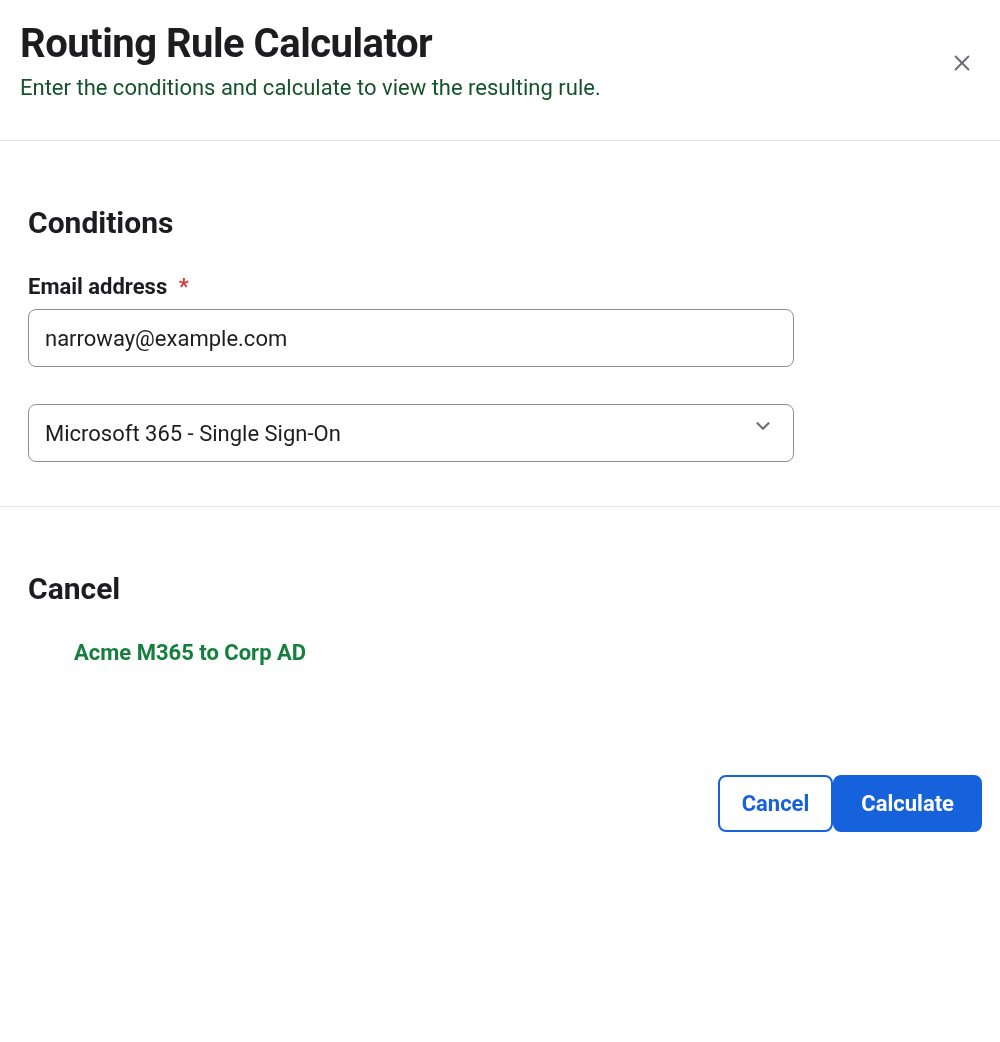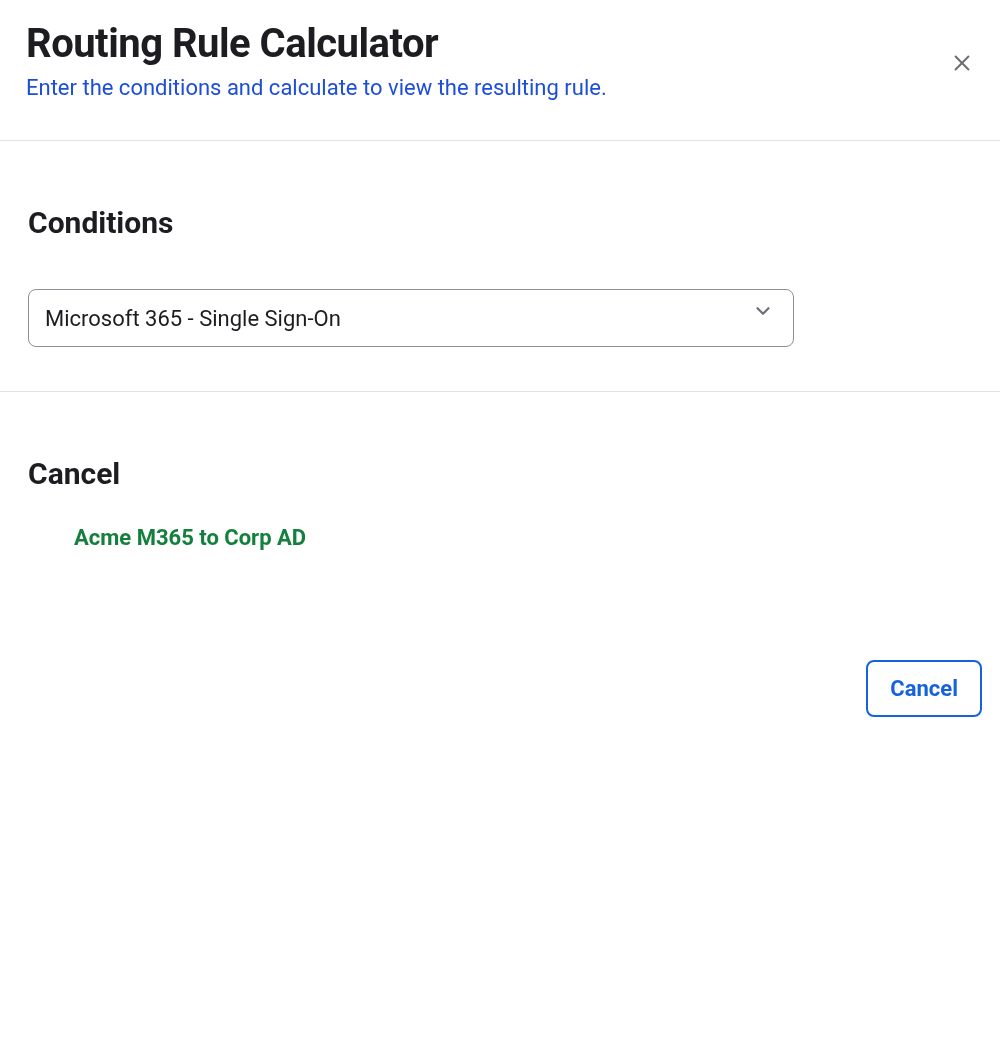--- a/index.html
+++ b/index.html
@@ -8,33 +8,33 @@
     font-family: -apple-system, BlinkMacSystemFont, "Segoe UI", Roboto, "Helvetica Neue", Arial, sans-serif;
     color: #1d1d21;
     background: #fff;
     width: 1000px;
   }
   .dialog {
     position: relative;
     width: 1000px;
   }
   .header {
-    padding: 20px 28px 40px 26px;
+    padding: 20px 28px 40px 20px;
   }
   .title {
     font-size: 40px;
     font-weight: 700;
     letter-spacing: -0.5px;
     margin: 0 0 8px 0;
     color: #1d1d21;
   }
   .subtitle {
     font-size: 22px;
     font-weight: 400;
-    color: #1d4ed8;
+    color: #14532d;
     margin: 0;
   }
   .close-btn {
     position: absolute;
     top: 46px;
     right: 20px;
     width: 36px; height: 36px;
     display: flex; align-items: center; justify-content: center;
     background: none; border: none;
     cursor: pointer;
@@ -151,20 +151,27 @@
   <div class="header">
     <h1 class="title">Routing Rule Calculator</h1>
     <p class="subtitle">Enter the conditions and calculate to view the resulting rule.</p>
   </div>
 
   <hr class="divider">
 
   <div class="section">
     <h2 class="section-title">Conditions</h2>
 
+    <div class="field">
+      <label class="label">
+        <span>Email address</span>
+        <span class="req">*</span>
+      </label>
+      <input type="text" class="text-input" value="narroway@example.com" style="">
+    </div>
 
     <div class="field">
       <div class="select-wrap">
         <select class="select">
           <option selected="">Microsoft 365 - Single Sign-On</option>
         </select>
         <span class="select-chevron">
           <svg viewBox="0 0 24 24" fill="none" stroke="currentColor" stroke-width="2.4" stroke-linecap="round" stroke-linejoin="round">
             <polyline points="6 9 12 15 18 9"></polyline>
           </svg>
@@ -176,15 +183,16 @@
 
   <hr class="divider">
 
   <div class="section-result">
     <h2 class="section-title">Cancel</h2>
     <a class="result-link">Acme M365 to Corp AD</a>
   </div>
 
   <div class="footer">
     <button class="btn btn-secondary">Cancel</button>
+    <button class="btn btn-primary">Calculate</button>
   </div>
 
 </div>
 
 </body></html>

